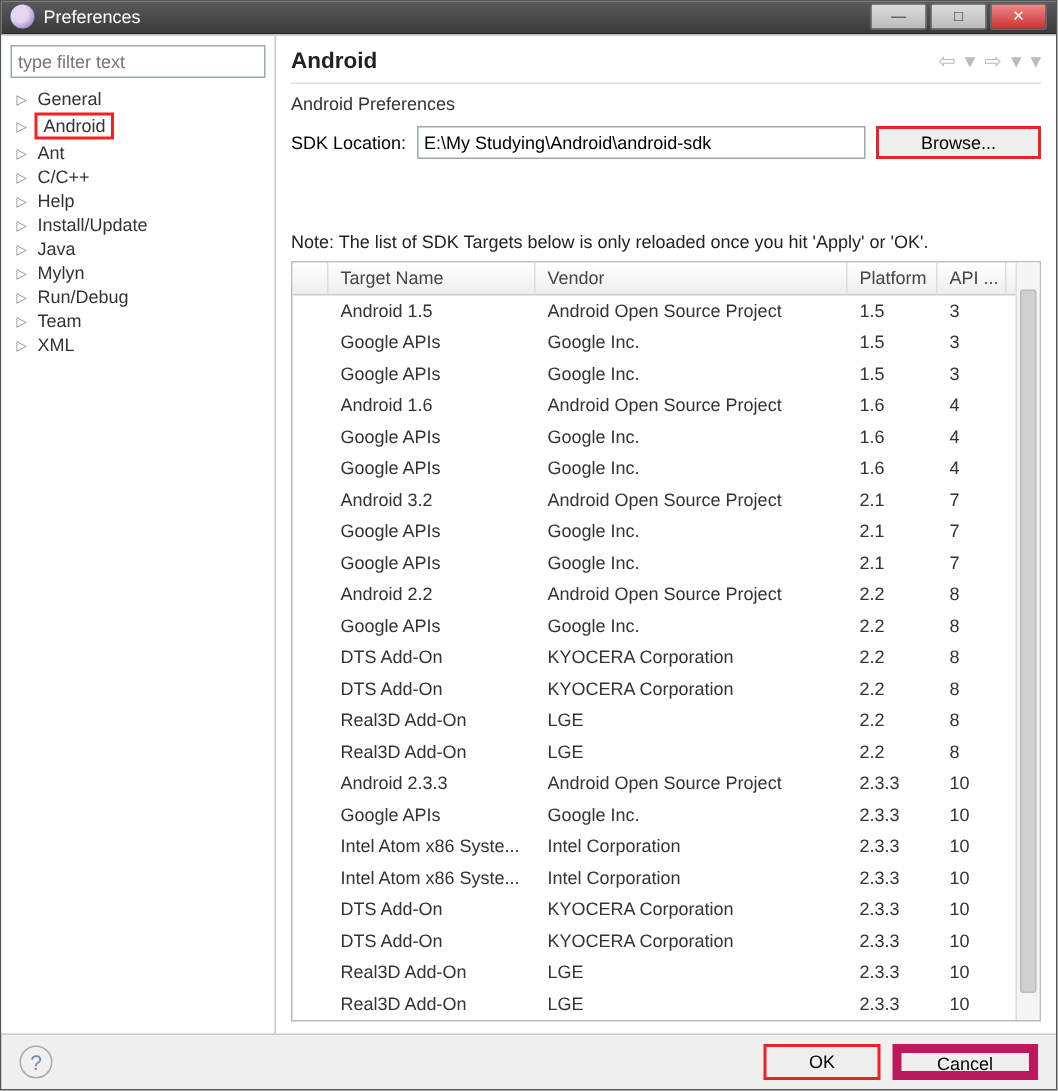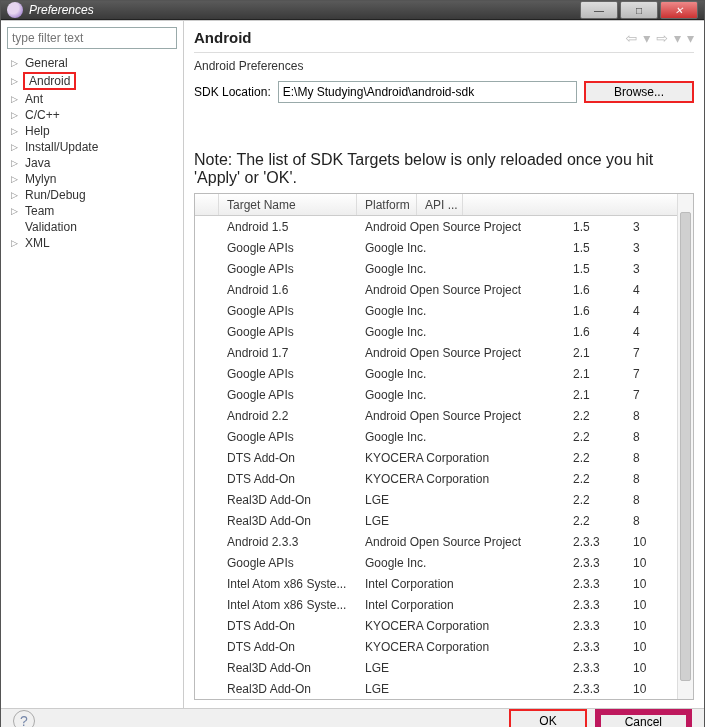--- a/index.html
+++ b/index.html
@@ -20,21 +20,20 @@
   flex-direction: column;
 }
 .titlebar {
   height: 28px;
   background: linear-gradient(to bottom,#5a5a5a,#3a3a3a);
   color: #fff;
   display: flex;
   align-items: center;
   padding: 0 6px;
   border-bottom: 1px solid #222;
-  font-style: italic;
 }
 .titlebar .icon {
   width: 16px; height: 16px; margin-right: 6px;
   background: radial-gradient(circle at 6px 6px,#e6d5f0 40%,#b398d8 70%,#7a5ba8);
   border-radius: 50%;
 }
 .titlebar .title { flex: 1; font-size: 12px; }
 .win-controls { display: flex; gap: 2px; }
 .win-btn {
   width: 38px; height: 18px;
@@ -106,21 +105,21 @@
 .sdk-row { display:flex; align-items:center; gap:7px; margin-bottom:8px; }
 .sdk-label { font-size:12px; }
 .sdk-input { flex:1; height:22px; border:1px solid #9aa; padding:2px 4px; font-size:12px; }
 .browse-btn {
   height:22px; padding:0 28px;
   border: 2px solid #e22;
   background: #eee;
   font-size: 12px;
   cursor: pointer;
 }
-.note { font-size:16px; color:#222; margin-bottom:6px;margin-top:48px; }
+.note { font-size:12px; color:#222; margin-bottom:6px;margin-top:48px; }
 .table-wrap {
   flex: 1;
   border: 1px solid #bbb;
   overflow: hidden;
   display:flex; flex-direction:column;
   position: relative;
 }
 .thead {
   display:flex;
   background: linear-gradient(to bottom,#fff,#eee);
@@ -208,24 +207,20 @@
             <span class="tree-arrow">▷</span>
             <span class="tree-label">Mylyn</span>
           </div>
           <div class="tree-item">
             <span class="tree-arrow">▷</span>
             <span class="tree-label">Run/Debug</span>
           </div>
           <div class="tree-item">
             <span class="tree-arrow">▷</span>
             <span class="tree-label">Team</span>
-          </div>
-          <div class="tree-item">
-            <span class="tree-arrow"></span>
-            <span class="tree-label">Validation</span>
           </div>
           <div class="tree-item">
             <span class="tree-arrow">▷</span>
             <span class="tree-label">XML</span>
           </div>
         </div>
    </div>
 
    <div class="main">
      <div class="main-header">
@@ -243,20 +238,21 @@
        <div class="sdk-row">
          <span class="sdk-label">SDK Location:</span>
          <input class="sdk-input" value="E:\My Studying\Android\android-sdk" style="">
          <button class="browse-btn">Browse...</button>
        </div>
        <div class="note">Note: The list of SDK Targets below is only reloaded once you hit 'Apply' or 'OK'.</div>
        <div class="table-wrap">
          <div class="thead">
            <div class="th c0"></div>
            <div class="th c1">Target Name</div>
+           <div class="th c2">Vendor</div>
            <div class="th c3">Platform</div>
            <div class="th c4">API ...</div>
          </div>
          <div class="tbody" id="tbody">
               <div class="trow">
                 <div class="td c0"></div>
                 <div class="td c1">Android 1.5</div>
                 <div class="td c2">Android Open Source Project</div>
                 <div class="td c3">1.5</div>
                 <div class="td c4">3</div>
@@ -291,21 +287,21 @@
               </div>
               <div class="trow">
                 <div class="td c0"></div>
                 <div class="td c1">Google APIs</div>
                 <div class="td c2">Google Inc.</div>
                 <div class="td c3">1.6</div>
                 <div class="td c4">4</div>
               </div>
               <div class="trow">
                 <div class="td c0"></div>
-                <div class="td c1">Android 1.7</div>
+                <div class="td c1">Android 3.2</div>
                 <div class="td c2">Android Open Source Project</div>
                 <div class="td c3">2.1</div>
                 <div class="td c4">7</div>
               </div>
               <div class="trow">
                 <div class="td c0"></div>
                 <div class="td c1">Google APIs</div>
                 <div class="td c2">Google Inc.</div>
                 <div class="td c3">2.1</div>
                 <div class="td c4">7</div>

